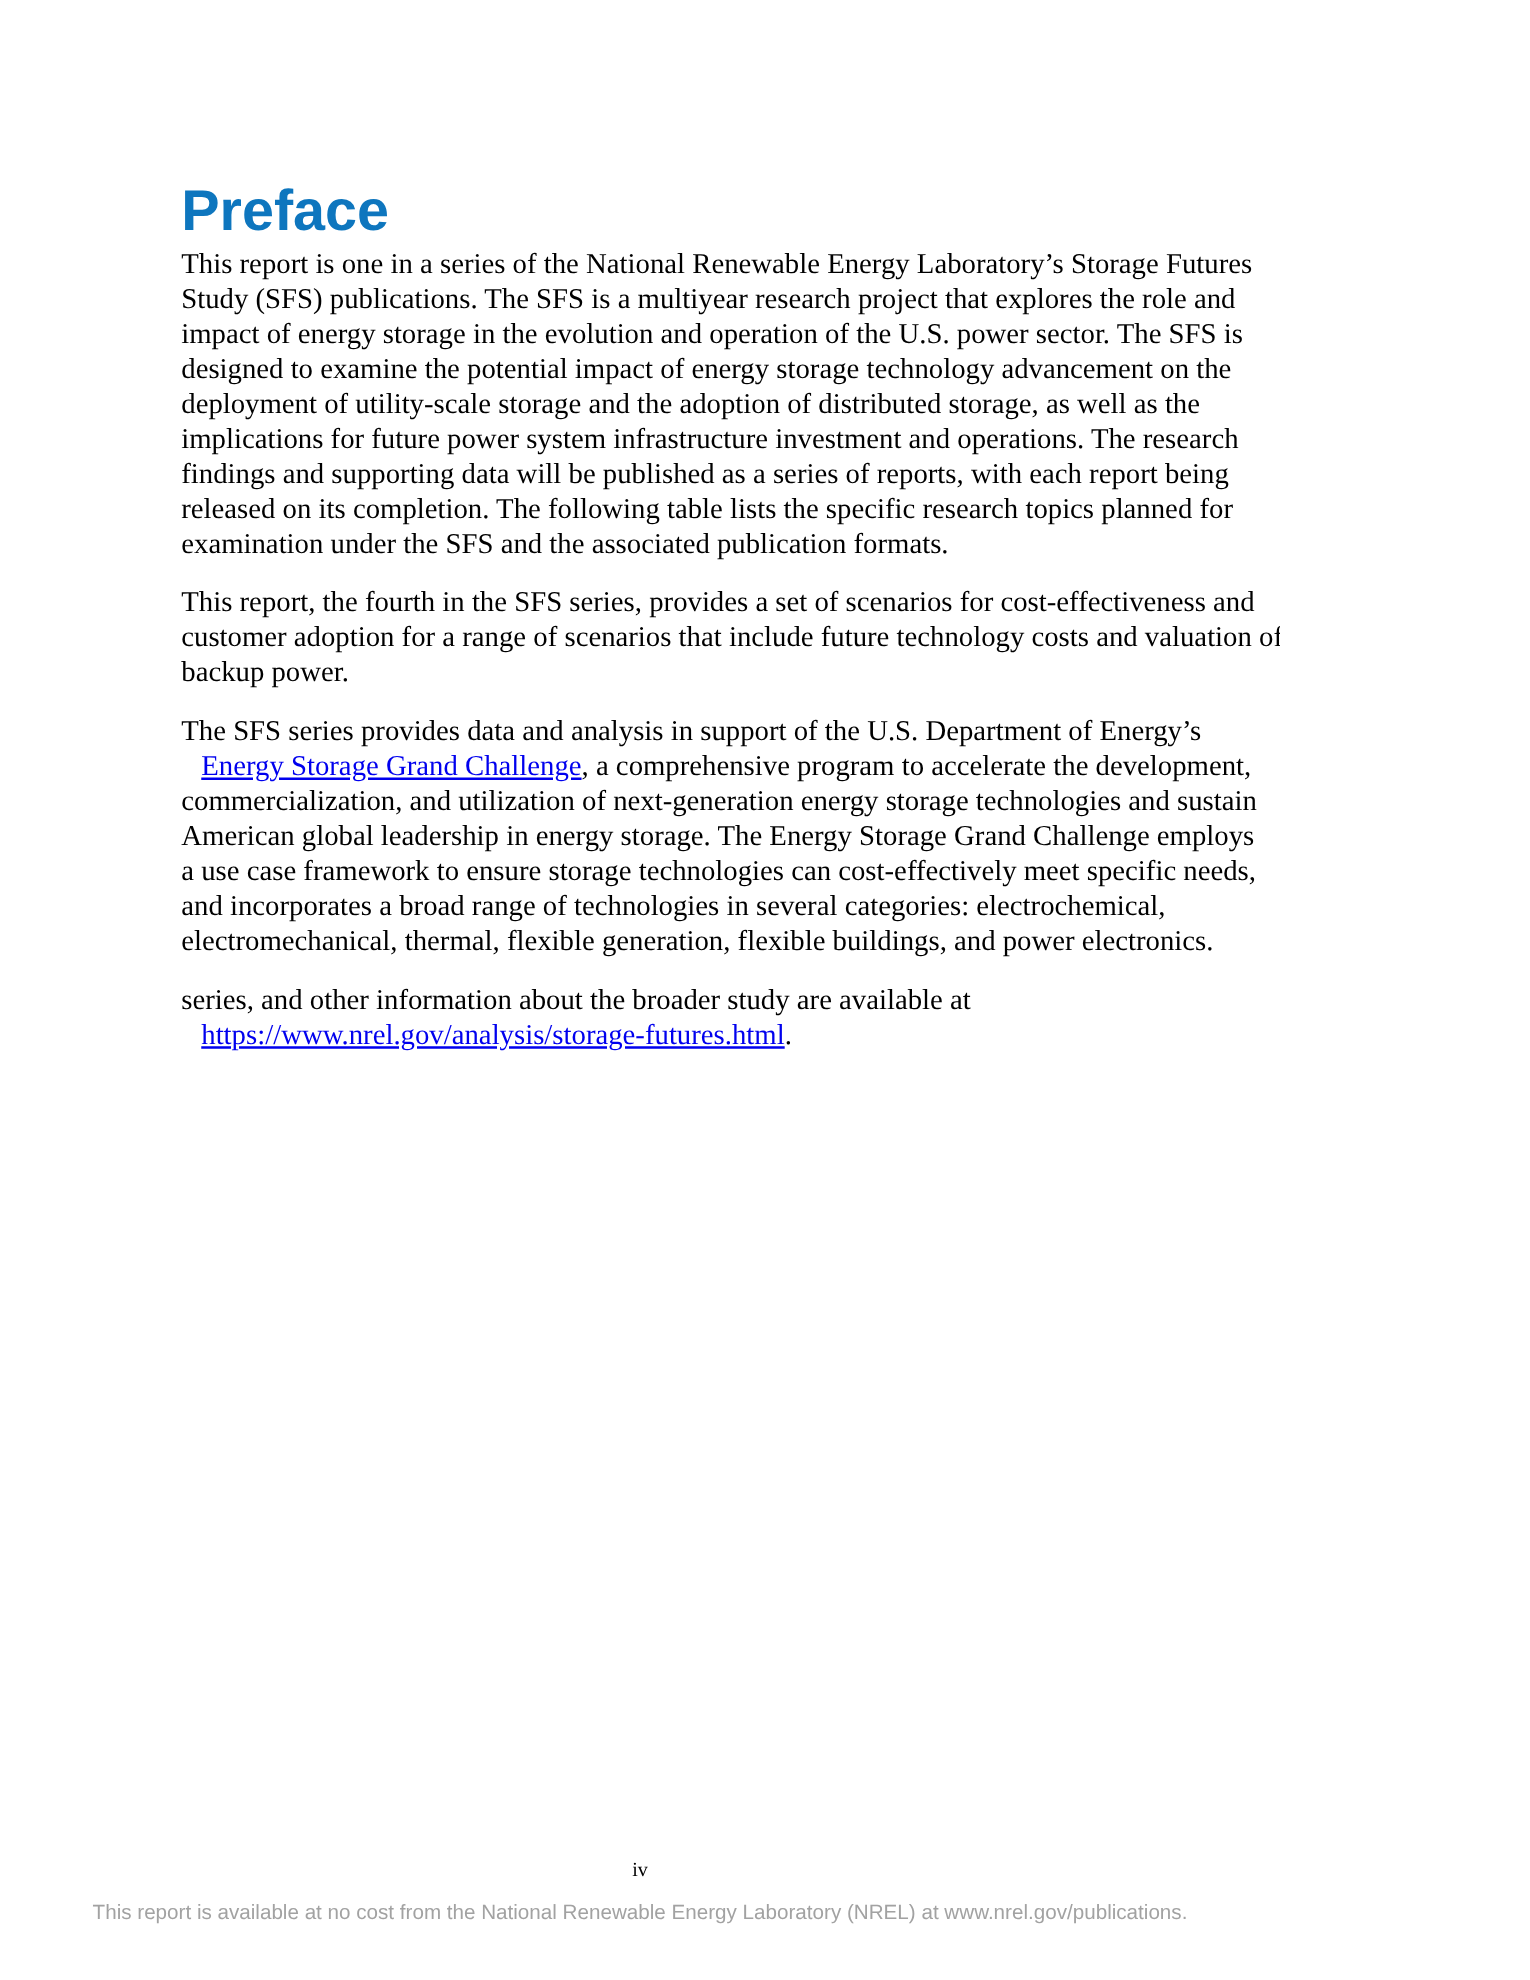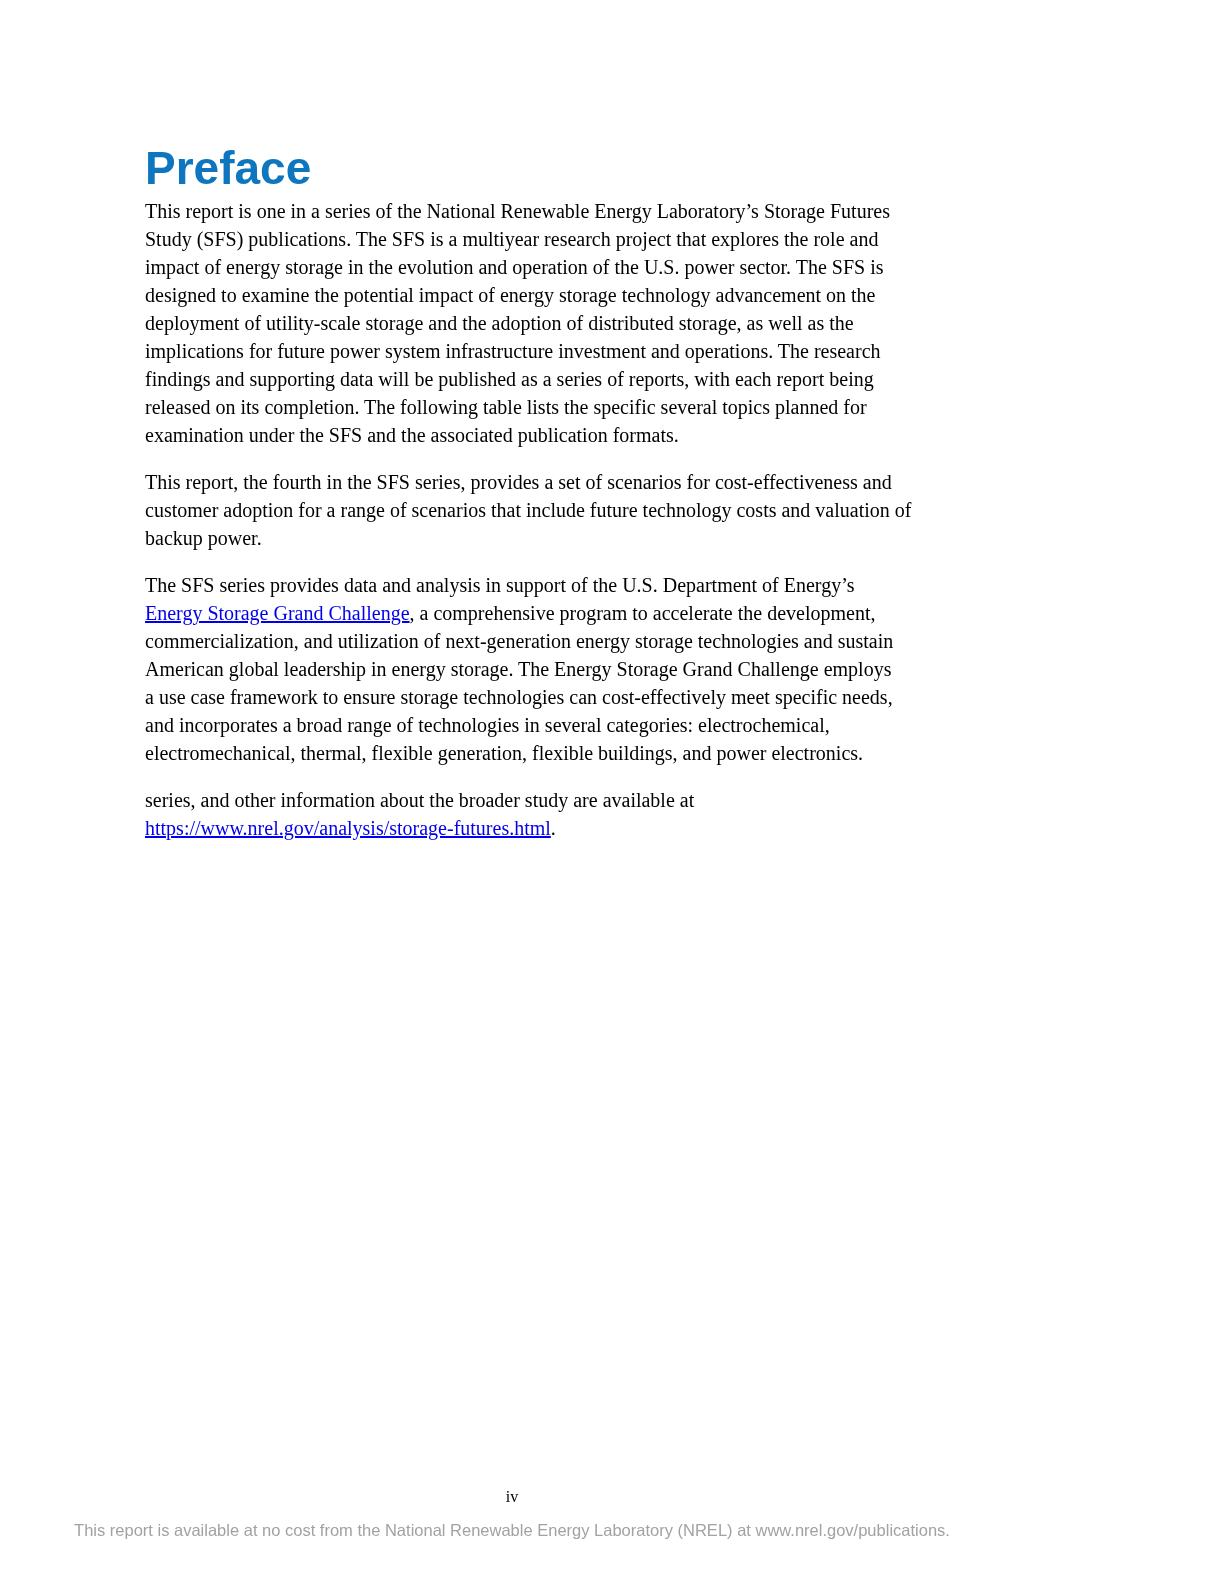--- a/index.html
+++ b/index.html
@@ -27,28 +27,29 @@
     font-weight: bold;
     font-size: 46px;
     line-height: 46px;
     color: #0e76be;
     margin: 0 0 6px 0;
   }
   .para {
     margin: 0 0 19px 0;
   }
   .line {
-    font-size: 20px;
+    font-size: 23px;
     line-height: 28px;
     white-space: pre;
   }
   .line a, .line a:visited {
     color: #0000ee;
     text-decoration: underline;
     cursor: pointer;
+    margin-left: 16px;
   }
   .page-number {
     position: absolute;
     top: 1484px;
     left: 0;
     width: 100%;
     text-align: center;
     font-family: "Liberation Serif", serif;
     font-size: 16px;
     line-height: 26px;
@@ -74,21 +75,21 @@
     <h1 class="doc-title">Preface</h1>
     <div>
         <div class="para">
           <div class="line"><span>This report is one in a series of the National Renewable Energy Laboratory’s Storage Futures</span></div>
           <div class="line"><span>Study (SFS) publications. The SFS is a multiyear research project that explores the role and</span></div>
           <div class="line"><span>impact of energy storage in the evolution and operation of the U.S. power sector. The SFS is</span></div>
           <div class="line"><span>designed to examine the potential impact of energy storage technology advancement on the</span></div>
           <div class="line"><span>deployment of utility-scale storage and the adoption of distributed storage, as well as the</span></div>
           <div class="line"><span>implications for future power system infrastructure investment and operations. The research</span></div>
           <div class="line"><span>findings and supporting data will be published as a series of reports, with each report being</span></div>
-          <div class="line"><span>released on its completion. The following table lists the specific several topics planned for</span></div>
+          <div class="line"><span>released on its completion. The following table lists the specific research topics planned for</span></div>
           <div class="line"><span>examination under the SFS and the associated publication formats.</span></div>
         </div>
         <div class="para">
           <div class="line"><span>This report, the fourth in the SFS series, provides a set of scenarios for cost-effectiveness and</span></div>
           <div class="line"><span>customer adoption for a range of scenarios that include future technology costs and valuation of</span></div>
           <div class="line"><span>backup power.</span></div>
         </div>
         <div class="para">
           <div class="line"><span>The SFS series provides data and analysis in support of the U.S. Department of Energy’s</span></div>
           <div class="line"><a href="#">Energy Storage Grand Challenge</a><span>, a comprehensive program to accelerate the development,</span></div>

